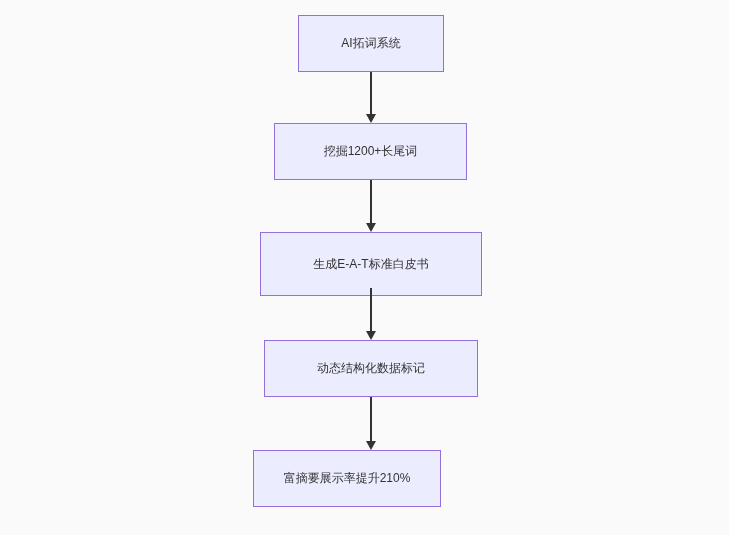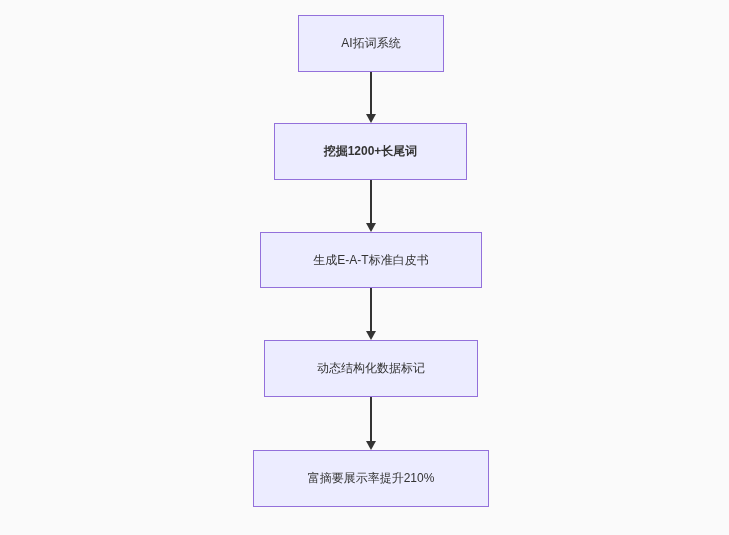--- a/index.html
+++ b/index.html
@@ -26,24 +26,24 @@
     border: 1px solid var(--node-border, #9370DB);
     color: var(--text, #333333);
     font-size: 12px;
     display: flex;
     align-items: center;
     justify-content: center;
     text-align: center;
     white-space: nowrap;
   }
   #node-0 { left: 298px; top: 15px;  width: 146px; height: 57px; }
-  #node-1 { left: 274px; top: 123px; width: 193px; height: 57px; font-weight: bold; }
-  #node-2 { left: 260px; top: 232px; width: 222px; height: 56px; }
+  #node-1 { left: 274px; top: 123px; width: 193px; height: 57px; }
+  #node-2 { left: 260px; top: 232px; width: 222px; height: 64px; }
   #node-3 { left: 264px; top: 340px; width: 214px; height: 57px; }
-  #node-4 { left: 253px; top: 450px; width: 236px; height: 57px; }
+  #node-4 { left: 253px; top: 450px; width: 188px; height: 57px; }
 
   .edge {
     position: absolute;
     left: 365px;
     width: 12px;
   }
   #edge-0 { top: 72px;  height: 51px; }
   #edge-1 { top: 180px; height: 52px; }
   #edge-2 { top: 288px; height: 52px; }
   #edge-3 { top: 397px; height: 53px; }

